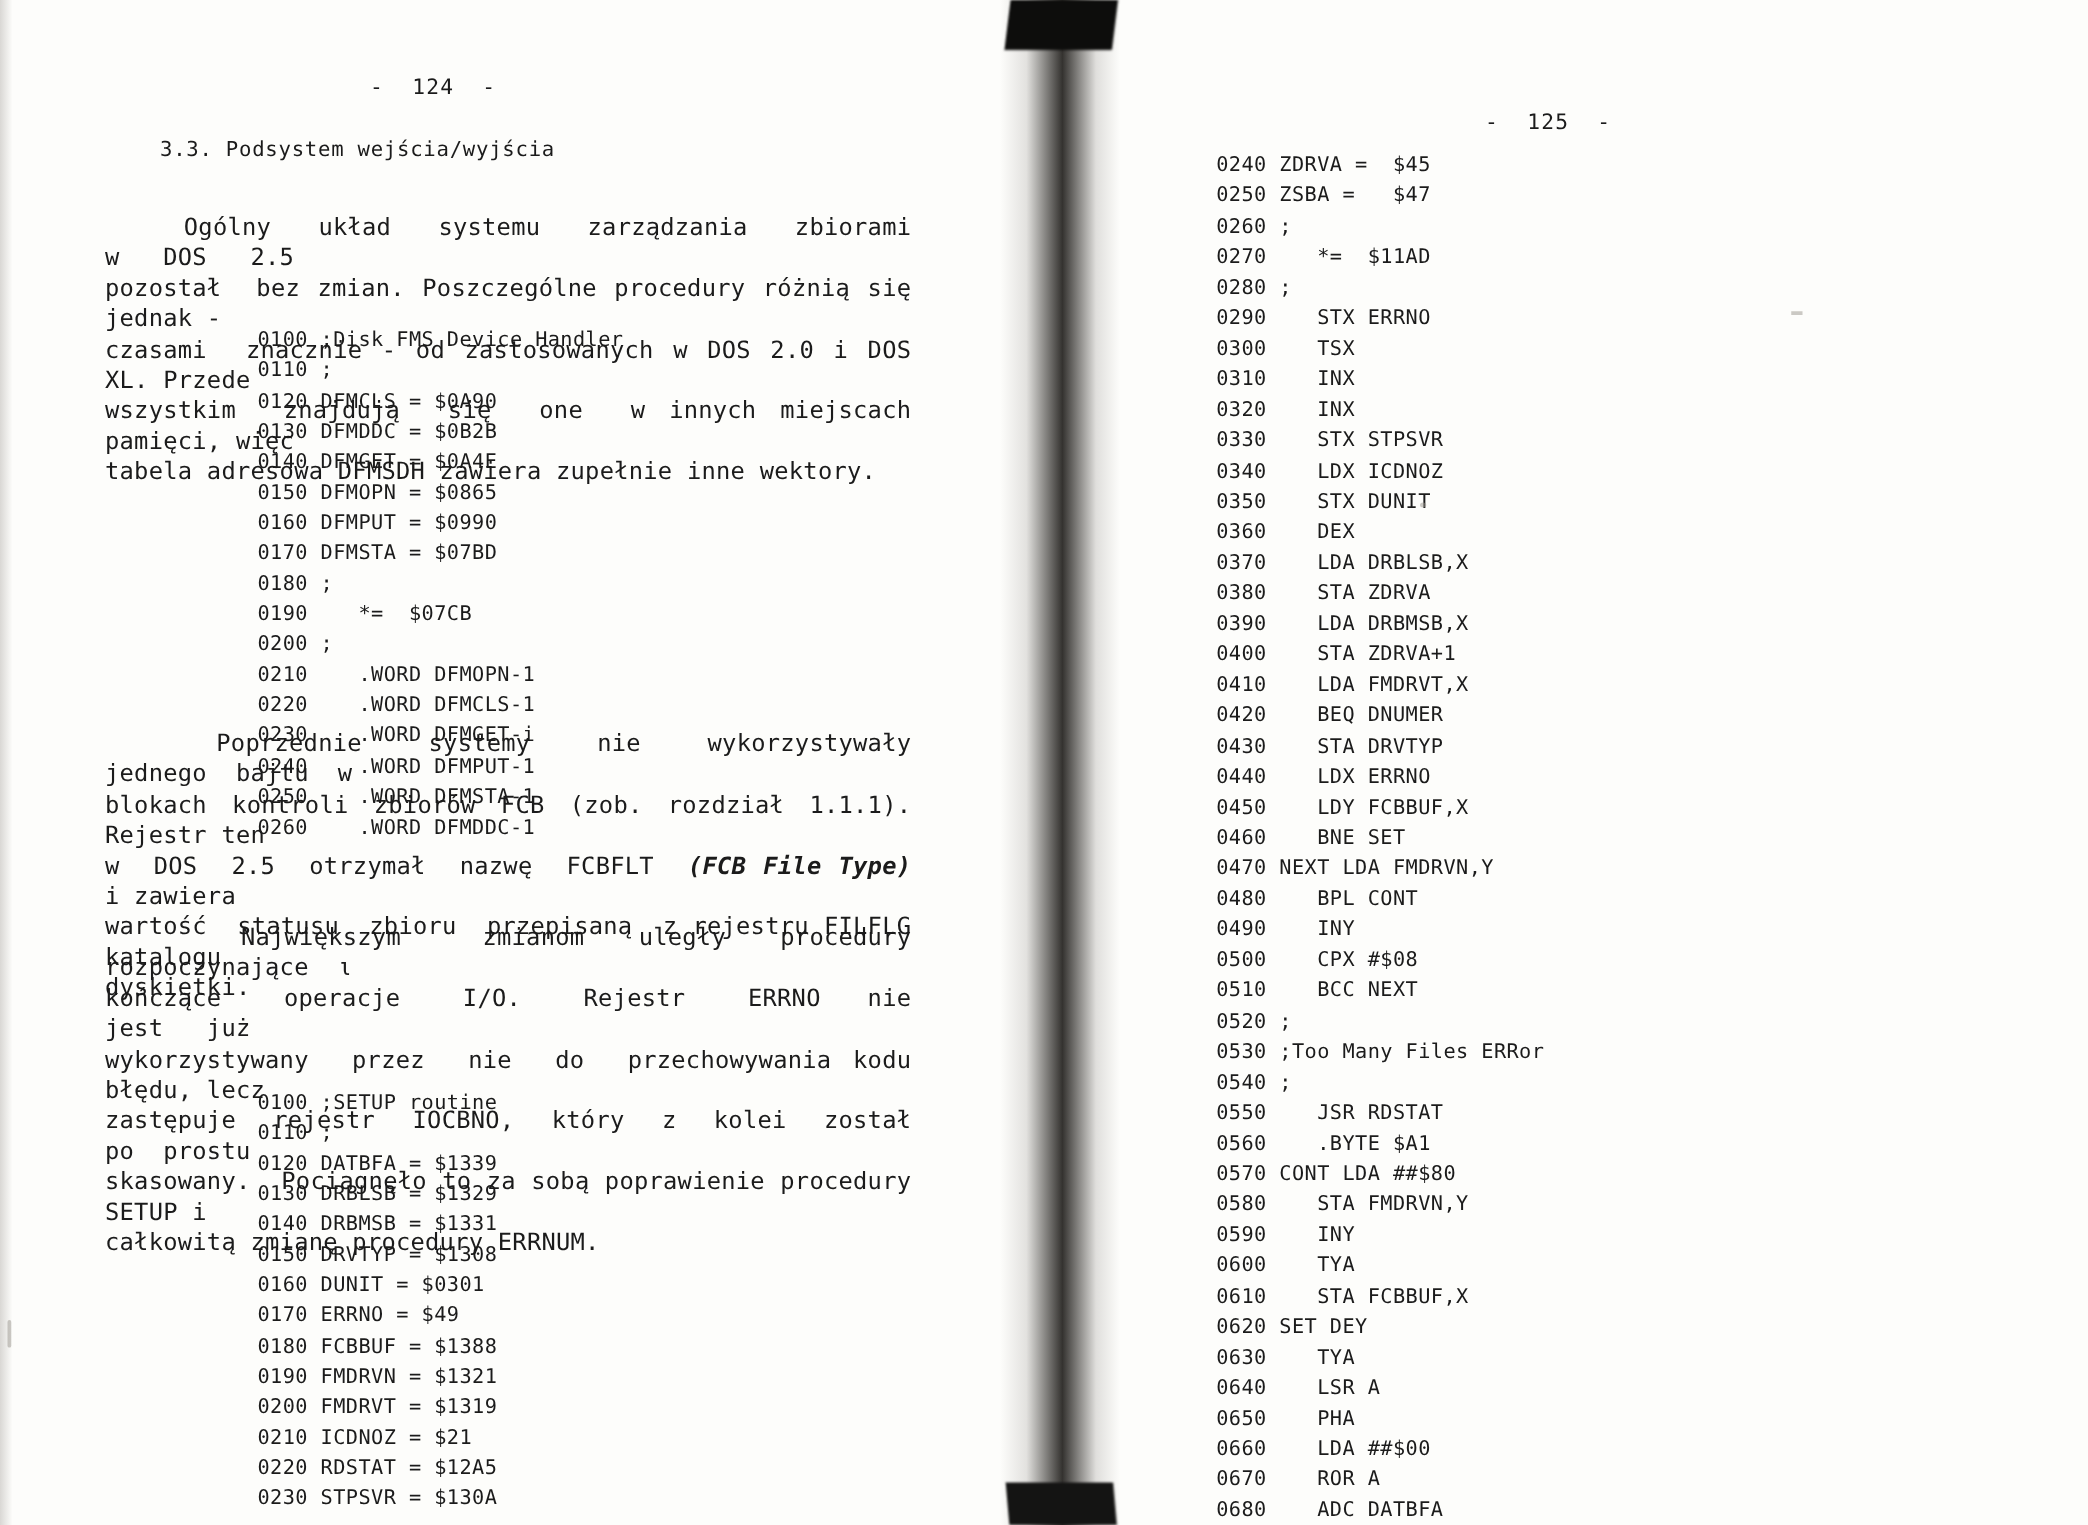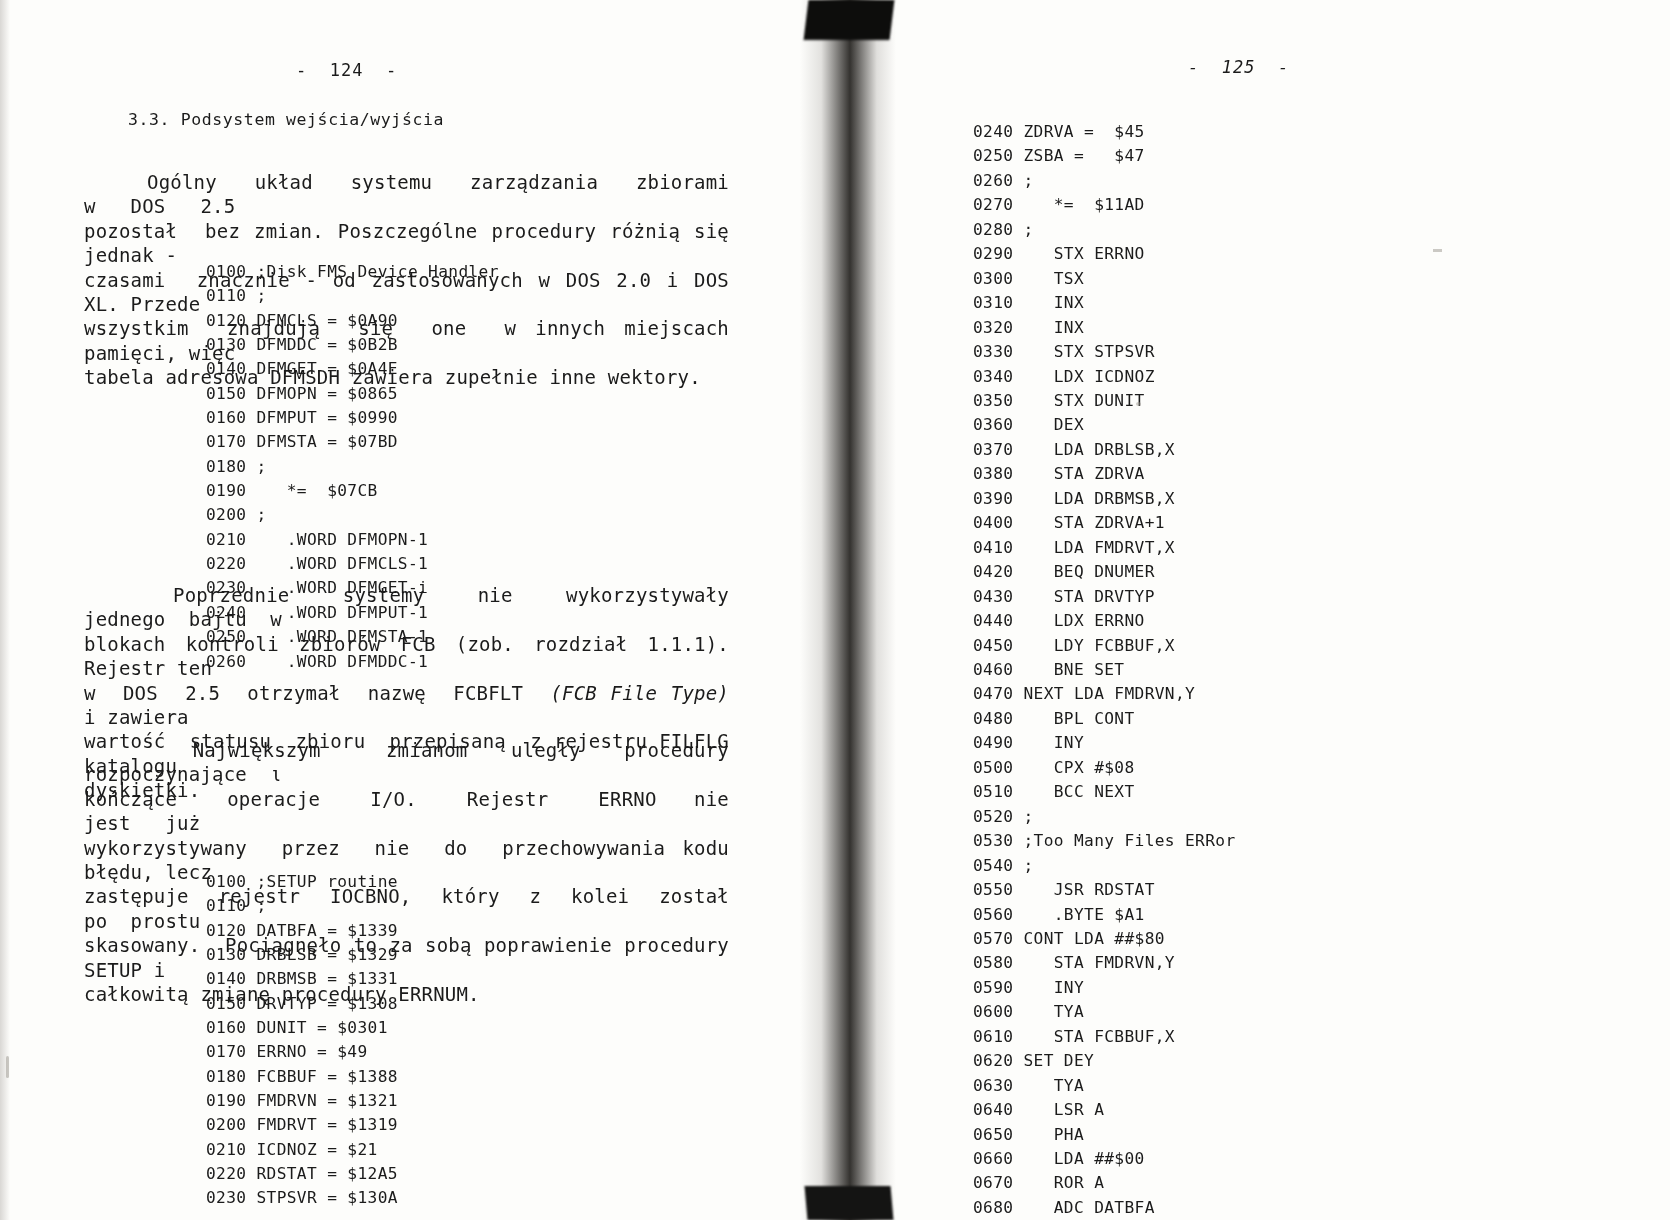--- a/index.html
+++ b/index.html
@@ -72,37 +72,37 @@
   .left-page { left: 0; width: 810px; }
   .right-page { left: 900px; width: 770px; }
 
   .folio {
     position: absolute;
     font-size: 17px;
     letter-spacing: 1px;
     white-space: pre;
   }
   .folio-left { top: 60px; left: 296px; }
-  .folio-right { top: 57px; left: 288px; font-style: italic; }
+  .folio-right { top: 88px; left: 288px; }
 
   .section-head {
     position: absolute;
     font-size: 16.5px;
     letter-spacing: .6px;
     white-space: pre;
   }
   .para {
     position: absolute;
     font-size: 19px;
     line-height: 24.4px;
     text-align: justify;
     white-space: pre-wrap;
     letter-spacing: .2px;
   }
-  .para .ital { font-style: italic; }
+  .para .ital { font-style: italic; font-weight: bold; }
 
   .underlined {
     position: absolute;
     font-size: 16.5px;
     letter-spacing: .5px;
     text-decoration: underline;
     text-underline-offset: 3px;
     white-space: pre;
   }
 

